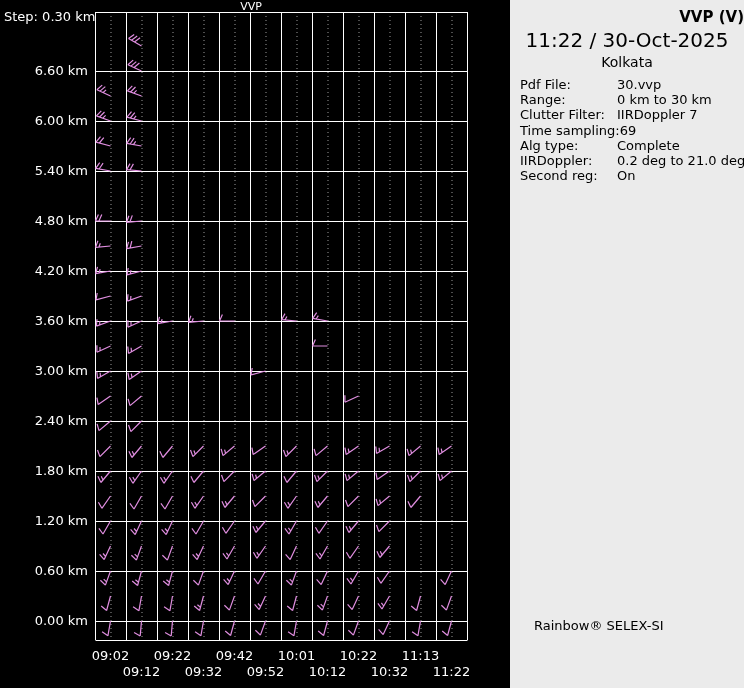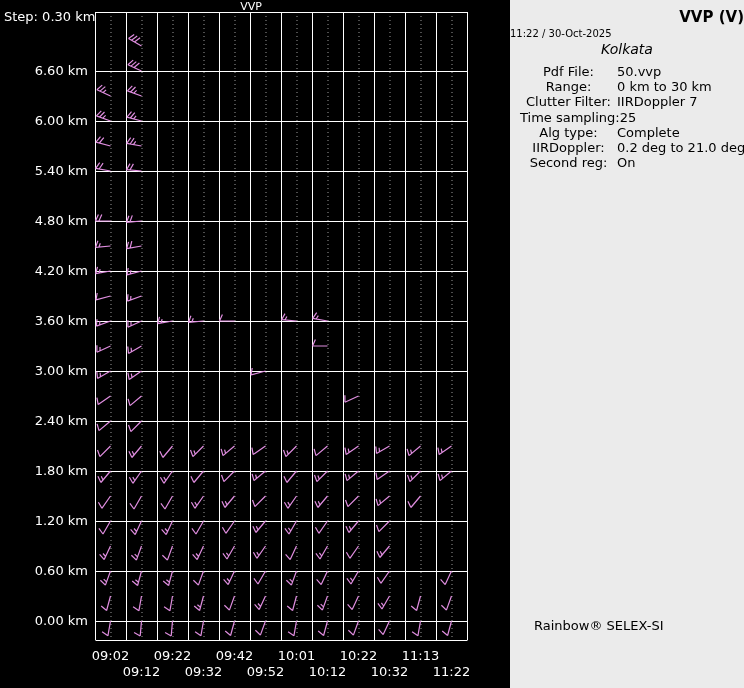--- a/index.html
+++ b/index.html
@@ -3,23 +3,23 @@
 <meta charset="utf-8">
 <style>
   html,body{margin:0;padding:0;background:#000;}
   .screen{position:relative;width:744px;height:688px;background:#000;
           font-family:"DejaVu Sans",sans-serif;overflow:hidden;}
   .chart-area{position:absolute;left:0;top:0;width:510px;height:688px;}
   .chart-area svg{display:block;}
   .info-panel{position:absolute;left:510px;top:0;width:234px;height:688px;
               background:#ebebeb;color:#000;}
   .panel-title{font-weight:bold;font-size:15px;text-align:right;padding-top:8px;}
-  .panel-datetime{font-size:10px;margin-top:2px;}
-  .panel-site{font-size:14px;text-align:center;margin-top:2px;font-style:italic;}
-  .info-rows{margin:7px 0 0 10px;font-size:13px;text-align:center;}
+  .panel-datetime{font-size:20px;text-align:center;margin-top:2px;}
+  .panel-site{font-size:14px;text-align:center;margin-top:2px;}
+  .info-rows{margin:7px 0 0 10px;font-size:13px;}
   .info-row{display:flex;line-height:15.2px;white-space:nowrap;}
   .info-row .lbl{min-width:97px;}
   .panel-footer{position:absolute;left:24px;top:618px;font-size:13px;}
 </style>
 </head>
 <body>
 
 <div class="screen">
   <div class="chart-area">
     <svg width="510" height="688" viewBox="0 0 510 688">
@@ -226,33 +226,33 @@
         </g>
       </svg>
   </div>
   <div class="info-panel">
     <div class="panel-title">VVP (V)</div>
     <div class="panel-datetime">11:22 / 30-Oct-2025</div>
     <div class="panel-site">Kolkata</div>
     <div class="info-rows">
       <div class="info-row">
           <span class="lbl">Pdf File:</span>
-          <span class="val">50.vvp</span>
+          <span class="val">30.vvp</span>
         </div>
       <div class="info-row">
           <span class="lbl">Range:</span>
           <span class="val">0 km to 30 km</span>
         </div>
       <div class="info-row">
           <span class="lbl">Clutter Filter:</span>
           <span class="val">IIRDoppler 7</span>
         </div>
       <div class="info-row">
           <span class="lbl">Time sampling:</span>
-          <span class="val">25</span>
+          <span class="val">69</span>
         </div>
       <div class="info-row">
           <span class="lbl">Alg type:</span>
           <span class="val">Complete</span>
         </div>
       <div class="info-row">
           <span class="lbl">IIRDoppler:</span>
           <span class="val">0.2 deg to 21.0 deg</span>
         </div>
       <div class="info-row">

